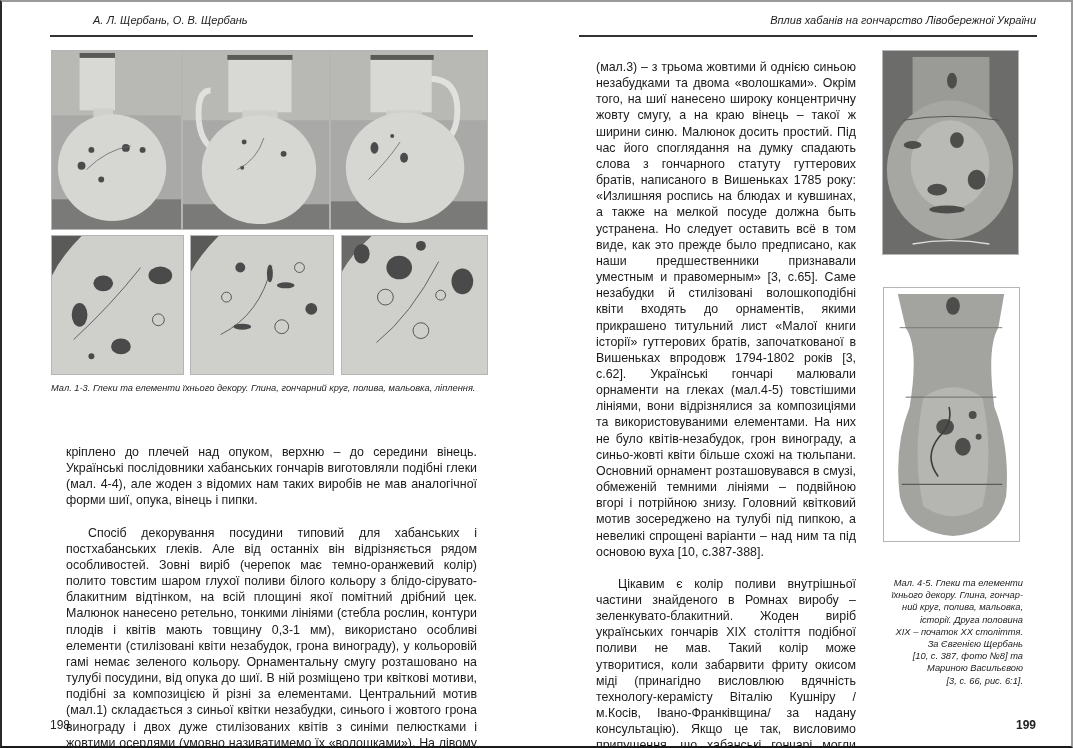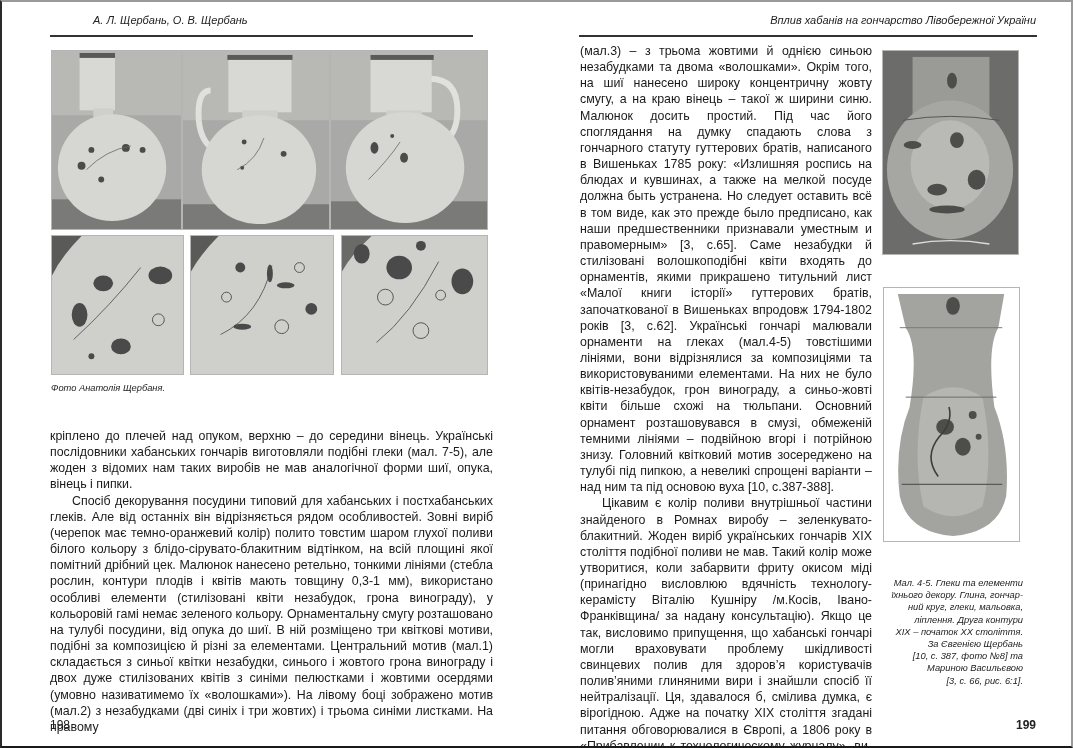--- a/index.html
+++ b/index.html
@@ -13,21 +13,21 @@
   .page-right { left: 537px; width: 536px; }
 
   .running-head { position: absolute; top: 14px; font-style: italic; font-size: 11px; color: #222; }
   .page-left .running-head { left: 50px; margin-left: 43px; }
   .page-right .running-head { right: 37px; text-align: left; }
   .head-rule { position: absolute; top: 35px; height: 1.5px; background: #333; }
   .page-left .head-rule { left: 50px; width: 423px; }
   .page-right .head-rule { left: 42px; width: 458px; }
 
   .body-text { position: absolute; font-size: 12.4px; line-height: 16.15px; text-align: justify; color: #1a1a1a; }
-  .body-text p { margin: 0; }
+  .body-text p { margin: 16px; }
   .body-text p.indent { text-indent: 22px; }
   .body-text p.last-line { text-align-last: justify; }
 
   .caption { position: absolute; font-style: italic; font-size: 9.3px; line-height: 12.2px; color: #222; }
 
   .page-number { position: absolute; top: 718px; font-size: 12px; color: #222; }
   .page-left .page-number { left: 50px; }
   .page-right .page-number { right: 37px; font-weight: bold; }
 
   
@@ -148,25 +148,25 @@
         </g>
       <g fill="none" stroke="#555">
           <circle cx="44" cy="62" r="8"></circle>
           <circle cx="100" cy="60" r="5"></circle>
           <circle cx="80" cy="96" r="8"></circle>
         </g>
     </svg>
   </div>
 
   <div class="caption" style="left:51px; top:382px; width:440px;">
-    <div>Фото Анатолія Щербаня.</div>
+    <div>Мал. 1-3. Глеки та елементи їхнього декору. Глина, гончарний круг, полива, мальовка, ліплення.</div>
   </div>
 
   <div class="body-text" style="left:50px; top:428px; width:443px;">
-    <p>кріплено до плечей над опуком, верхню – до середини вінець. Українські послідовники хабанських гончарів виготовляли подібні глеки (мал. 7-5), але жоден з відомих нам таких виробів не мав аналогічної форми шиї, опука, вінець і пипки.</p>
+    <p>кріплено до плечей над опуком, верхню – до середини вінець. Українські послідовники хабанських гончарів виготовляли подібні глеки (мал. 4-4), але жоден з відомих нам таких виробів не мав аналогічної форми шиї, опука, вінець і пипки.</p>
     <p class="indent last-line">Спосіб декорування посудини типовий для хабанських і постхабанських глеків. Але від останніх він відрізняється рядом особливостей. Зовні виріб (черепок має темно-оранжевий колір) полито товстим шаром глухої поливи білого кольору з блідо-сірувато-блакитним відтінком, на всій площині якої помітний дрібний цек. Малюнок нанесено ретельно, тонкими лініями (стебла рослин, контури плодів і квітів мають товщину 0,3-1 мм), використано особливі елементи (стилізовані квіти незабудок, грона винограду), у кольоровій гамі немає зеленого кольору. Орнаментальну смугу розташовано на тулубі посудини, від опука до шиї. В ній розміщено три квіткові мотиви, подібні за композицією й різні за елементами. Центральний мотив (мал.1) складається з синьої квітки незабудки, синього і жовтого грона винограду і двох дуже стилізованих квітів з синіми пелюстками і жовтими осердями (умовно називатимемо їх «волошками»). На лівому боці зображено мотив (мал.2) з незабудками (дві синіх і три жовтих) і трьома синіми листками. На правому</p>
   </div>
 
   <div class="page-number">198</div>
 </div>
 
 <div class="page page-right">
   <div class="running-head">Вплив хабанів на гончарство Лівобережної України</div>
   <div class="head-rule"></div>
 
@@ -208,22 +208,22 @@
           <circle cx="90" cy="128" r="4"></circle>
           <circle cx="96" cy="150" r="3"></circle>
         </g>
       <path d="M55 190 Q40 170 56 150 Q70 136 66 120" stroke="#3d3d3b" stroke-width="1.6" fill="none"></path>
     </svg>
   </div>
 
   <div class="caption" style="left:342px; top:577px; width:144px; text-align:right;">
     <div>Мал. 4-5.  Глеки та елементи</div>
     <div>їхнього декору. Глина, гончар-</div>
-    <div>ний круг, глеки, мальовка,</div>
-    <div>ліплення. Друга   контури</div>
+    <div>ний круг, полива, мальовка,</div>
+    <div>історії. Друга   половина</div>
     <div>XIX – початок XX століття.</div>
     <div>За Євгенією Щербань</div>
     <div>[10, с. 387, фото №8] та</div>
     <div>Мариною Васильєвою</div>
     <div>[3, с. 66, рис. 6:1].</div>
   </div>
 
   <div class="page-number">199</div>
 </div>
 

